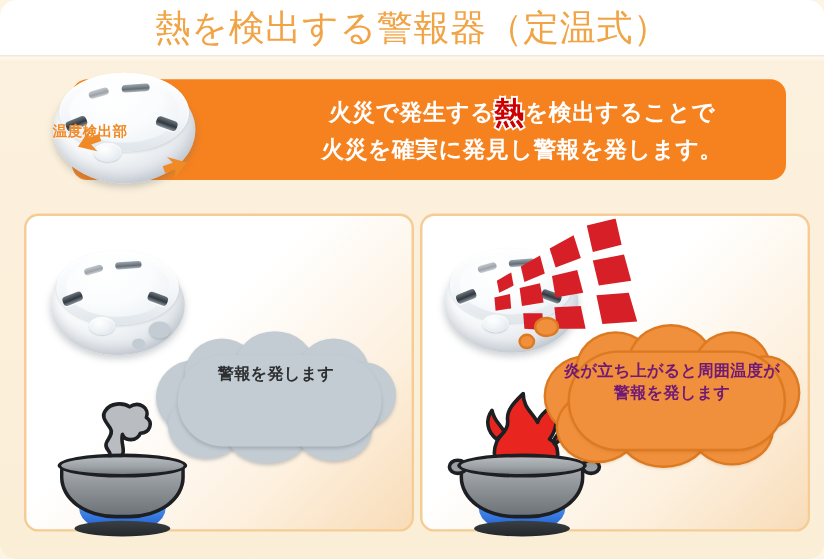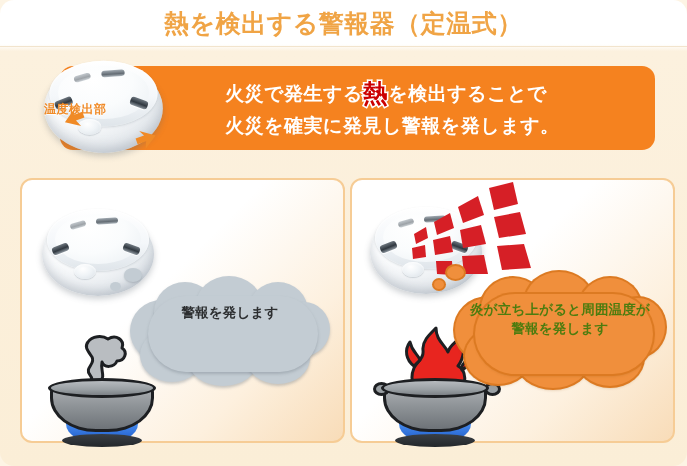--- a/index.html
+++ b/index.html
@@ -29,22 +29,22 @@
     position: absolute;
     left: 0; top: 0;
     width: 687px; height: 47px;
     display: flex;
     align-items: center;
     justify-content: center;
     border-bottom: 1px solid #f2e4cd;
     box-sizing: border-box;
   }
   #title-text {
-    font-size: 25px;
-    font-weight: bold;
+    font-size: 30px;
+    font-weight: normal;
     color: #f0a445;
     letter-spacing: 0.5px;
     white-space: nowrap;
     text-shadow: 0 1px 0 #fff;
   }
   
   #top-section {
     position: absolute;
     left: 0; top: 47px;
     width: 687px; height: 121px;
@@ -55,20 +55,21 @@
     left: 60px; top: 19px;
     width: 595px; height: 84px;
     background: #f5821f;
     border-radius: 13px;
   }
   #banner-text {
     position: absolute;
     left: 165px; top: 50%;
     transform: translateY(-50%);
     width: 420px;
+    text-align: center;
     color: #ffffff;
     font-size: 19px;
     font-weight: bold;
     line-height: 1.45;
     letter-spacing: 0.5px;
   }
   .kw-heat {
     color: #cc0000;
     font-size: 25px;
     font-weight: bold;
@@ -188,21 +189,21 @@
     letter-spacing: .2px;
   }
   
   #bubble-right { left: 455px; top: 272px; width: 210px; height: 118px; }
   #bubble-right .lobe {
     background: #f08f3c;
     box-shadow: 0 0 0 2px #dc7a22, 0 2px 3px rgba(150,90,20,.35);
   }
   #bubble-right .txt {
     left: 0; top: 28px;
-    color: #4d7c0f;
+    color: #701a75;
     font-size: 13.5px;
     letter-spacing: .2px;
   }
   .tail-dot {
     position: absolute;
     border-radius: 50%;
     z-index: 5;
   }
   
   .stove { position: absolute; z-index: 4; }

